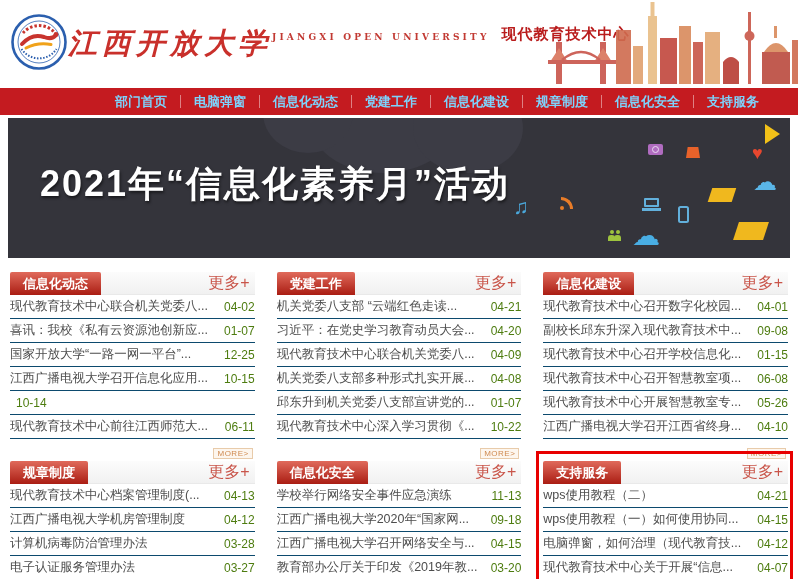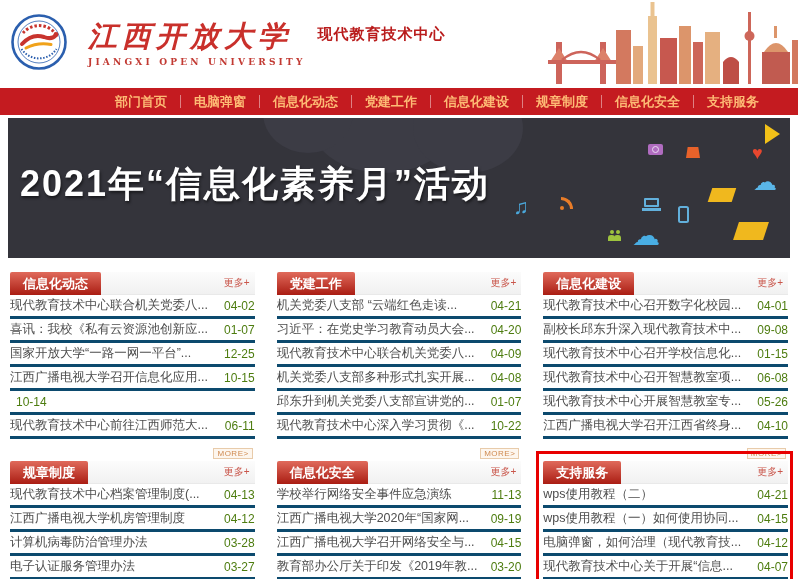--- a/index.html
+++ b/index.html
@@ -3,42 +3,42 @@
 <meta charset="utf-8">
 <style>
   * { margin:0; padding:0; box-sizing:border-box; }
   html,body { width:798px; height:579px; overflow:hidden; background:#fff;
               font-family:"Liberation Sans","DejaVu Sans",sans-serif; }
   .page { position:relative; width:798px; height:579px; overflow:hidden; background:#fff; }
 
   
   .header { position:relative; height:88px; background:#fff; display:flex; align-items:center; padding-left:10px; }
   .logo { flex:0 0 auto; }
-  .brand { margin-left:20px; display:flex; flex-direction:column; }
+  .brand { margin-left:0; display:flex; flex-direction:row; }
   .brand-cn { font-family:"DejaVu Serif",serif; font-weight:bold; font-style:italic;
               font-size:29px; color:#c9302b; letter-spacing:5px; line-height:1.1; }
   .brand-en { font-family:"DejaVu Serif",serif; font-weight:bold; font-size:9px;
               color:#c23a33; letter-spacing:3.2px; margin-top:4px; }
   .dept { margin-left:12px; align-self:flex-start; margin-top:25px;
           font-size:15px; font-weight:bold; color:#b91c1c; letter-spacing:1px; }
   .skyline { position:absolute; right:0; bottom:0; }
 
   
   .nav { height:27px; background:#c41b20; display:flex; align-items:center; padding-left:102px; }
-  .nav-item { color:#fdba74; font-size:13px; font-weight:bold; text-decoration:none;
+  .nav-item { color:#7dd3fc; font-size:13px; font-weight:bold; text-decoration:none;
               padding:0 13px; cursor:pointer; white-space:nowrap; }
   .nav-sep { width:1px; height:13px; background:rgba(255,255,255,.45); }
 
   
   .banner { position:relative; margin:3px 8px 0 8px; height:140px; background:#34343b; overflow:hidden; }
   .dark-cloud { position:absolute; border-radius:50%; background:#3c3c45; }
   .dc1 { width:150px; height:110px; left:300px; top:-55px; }
   .dc2 { width:110px; height:90px; left:405px; top:-35px; }
   .dc3 { width:90px; height:80px; left:255px; top:-45px; }
-  .banner-title { position:absolute; left:12px; top:42px; color:#fff; font-size:36px;
+  .banner-title { position:absolute; left:32px; top:42px; color:#fff; font-size:36px;
                   font-weight:bold; letter-spacing:2px; white-space:nowrap;
                   text-shadow:1px 2px 3px rgba(0,0,0,.55); }
   .bicon { position:absolute; line-height:1; }
   .icon-play { width:0; height:0; border-left:15px solid #f2c118;
                border-top:10px solid transparent; border-bottom:10px solid transparent; }
   .icon-para { background:#f0b81e; transform:skewX(-18deg); }
   .icon-camera { width:15px; height:11px; background:#b06cc0; border-radius:2px; }
   .icon-camera::before { content:""; display:block; width:5px; height:5px;
                border:1.5px solid #eadcf2; border-radius:50%; margin:1.5px auto 0; }
   .icon-cart { width:14px; height:11px; background:#e8622a;
@@ -61,24 +61,24 @@
 
   
   .sections-grid { display:grid; grid-template-columns:repeat(3,1fr);
                    column-gap:22px; row-gap:6px; padding:0 10px; margin-top:14px; }
   .section { position:relative; background:#fff; }
   .sec-head { display:flex; justify-content:space-between; align-items:center; height:23px;
               background:linear-gradient(#fcfcfc,#f1f1f1); border-bottom:1px solid #e9e9e9; }
   .sec-badge { display:inline-block; height:23px; line-height:23px; padding:0 13px;
                background:linear-gradient(180deg,#e06a5b,#aa1d13); color:#fff;
                font-size:13px; font-weight:bold; border-radius:2px 2px 0 0; cursor:pointer; }
-  .sec-more { font-size:10px; color:#c9554a; margin-right:5px; cursor:pointer; text-decoration:none;margin-left:16px; }
+  .sec-more { font-size:16px; color:#c9554a; margin-right:5px; cursor:pointer; text-decoration:none;margin-left:16px; }
   .sec-list { list-style:none; }
   .news-item { display:flex; justify-content:space-between; align-items:center; height:24px;
-               border-bottom:3px solid #0c4a6e; cursor:pointer; }
+               border-bottom:1px solid #0c4a6e; cursor:pointer; }
   .news-title { font-size:12.5px; color:#4d4d4d; white-space:nowrap; overflow:hidden; }
   .news-date { font-size:12px; color:#4d7c0f; flex:0 0 auto; padding-left:6px; }
   .sec-foot { text-align:right; padding:3px 2px 0 0; height:16px; }
   .more-btn { display:inline-block; font-size:8px; color:#cf8a50; border:1px solid #e8cbaa;
               background:#fdf6ee; padding:0 3px; line-height:9px; letter-spacing:.5px;
               cursor:pointer; text-decoration:none; }
   .highlighted::before { content:""; position:absolute; top:-10px; left:-7px; right:-5px;
               bottom:-2px; border:3px solid #e80000; pointer-events:none; z-index:5; }
 </style>
 </head>
@@ -327,21 +327,21 @@
       <a class="sec-more">更多+</a>
     </div>
     <ul class="sec-list">
   <li class="news-item">
     <span class="news-title">学校举行网络安全事件应急演练</span>
     <span class="news-date">11-13</span>
   </li>
 
   <li class="news-item">
     <span class="news-title">江西广播电视大学2020年“国家网...</span>
-    <span class="news-date">09-19</span>
+    <span class="news-date">09-18</span>
   </li>
 
   <li class="news-item">
     <span class="news-title">江西广播电视大学召开网络安全与...</span>
     <span class="news-date">04-15</span>
   </li>
 
   <li class="news-item">
     <span class="news-title">教育部办公厅关于印发《2019年教...</span>
     <span class="news-date">03-20</span>

